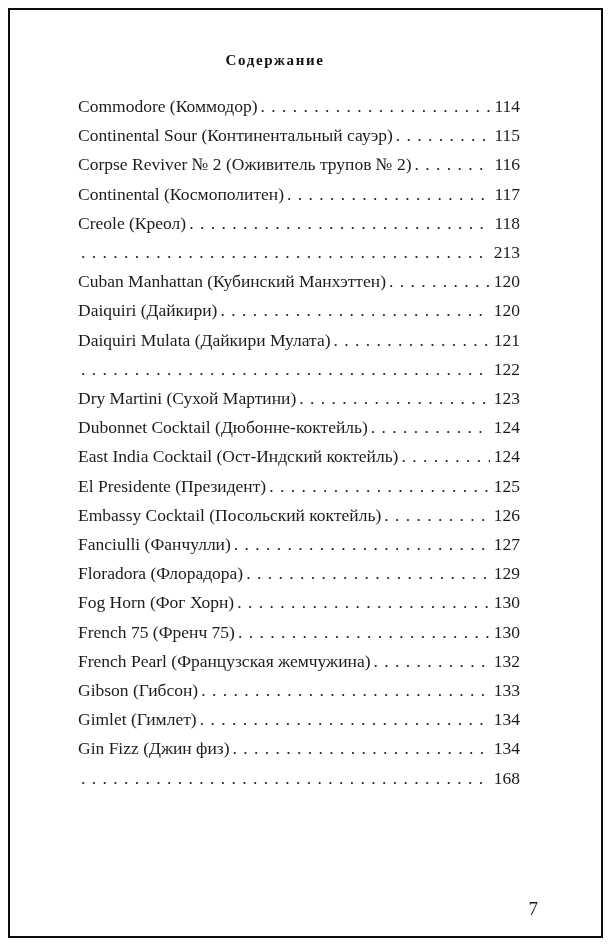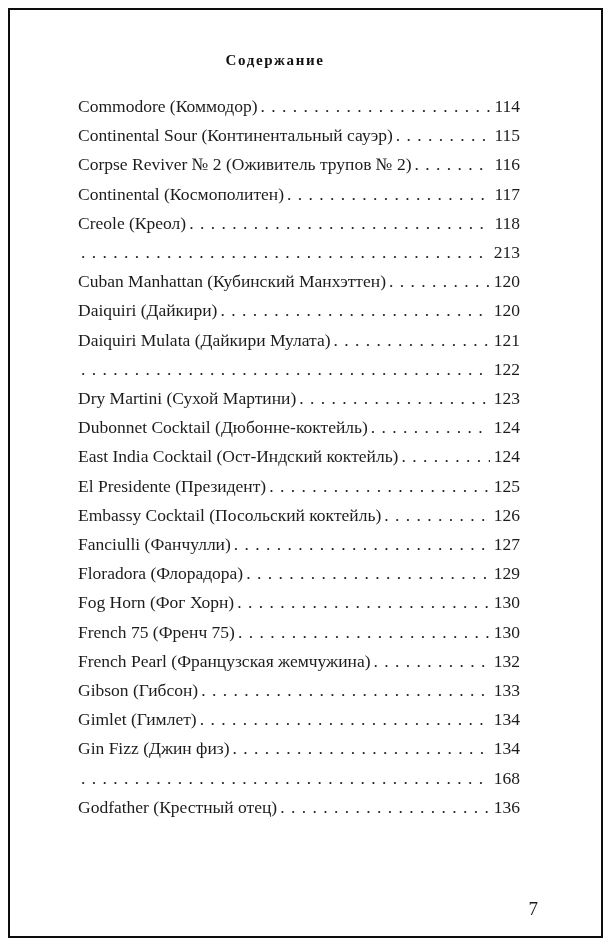--- a/index.html
+++ b/index.html
@@ -186,21 +186,16 @@
         </div>
         <div class="toc-row">
           <span class="toc-title">Gin Fizz (Джин физ)</span>
           <span class="toc-leader"></span>
           <span class="toc-page">134</span>
         </div>
         <div class="toc-row">
           <span class="toc-leader"></span>
           <span class="toc-page">168</span>
         </div>
-        <div class="toc-row">
-          <span class="toc-title">Godfather (Крестный отец)</span>
-          <span class="toc-leader"></span>
-          <span class="toc-page">136</span>
-        </div>
       </div>
     <div class="folio">7</div>
   </div>
 </div>
 
 </body></html>

